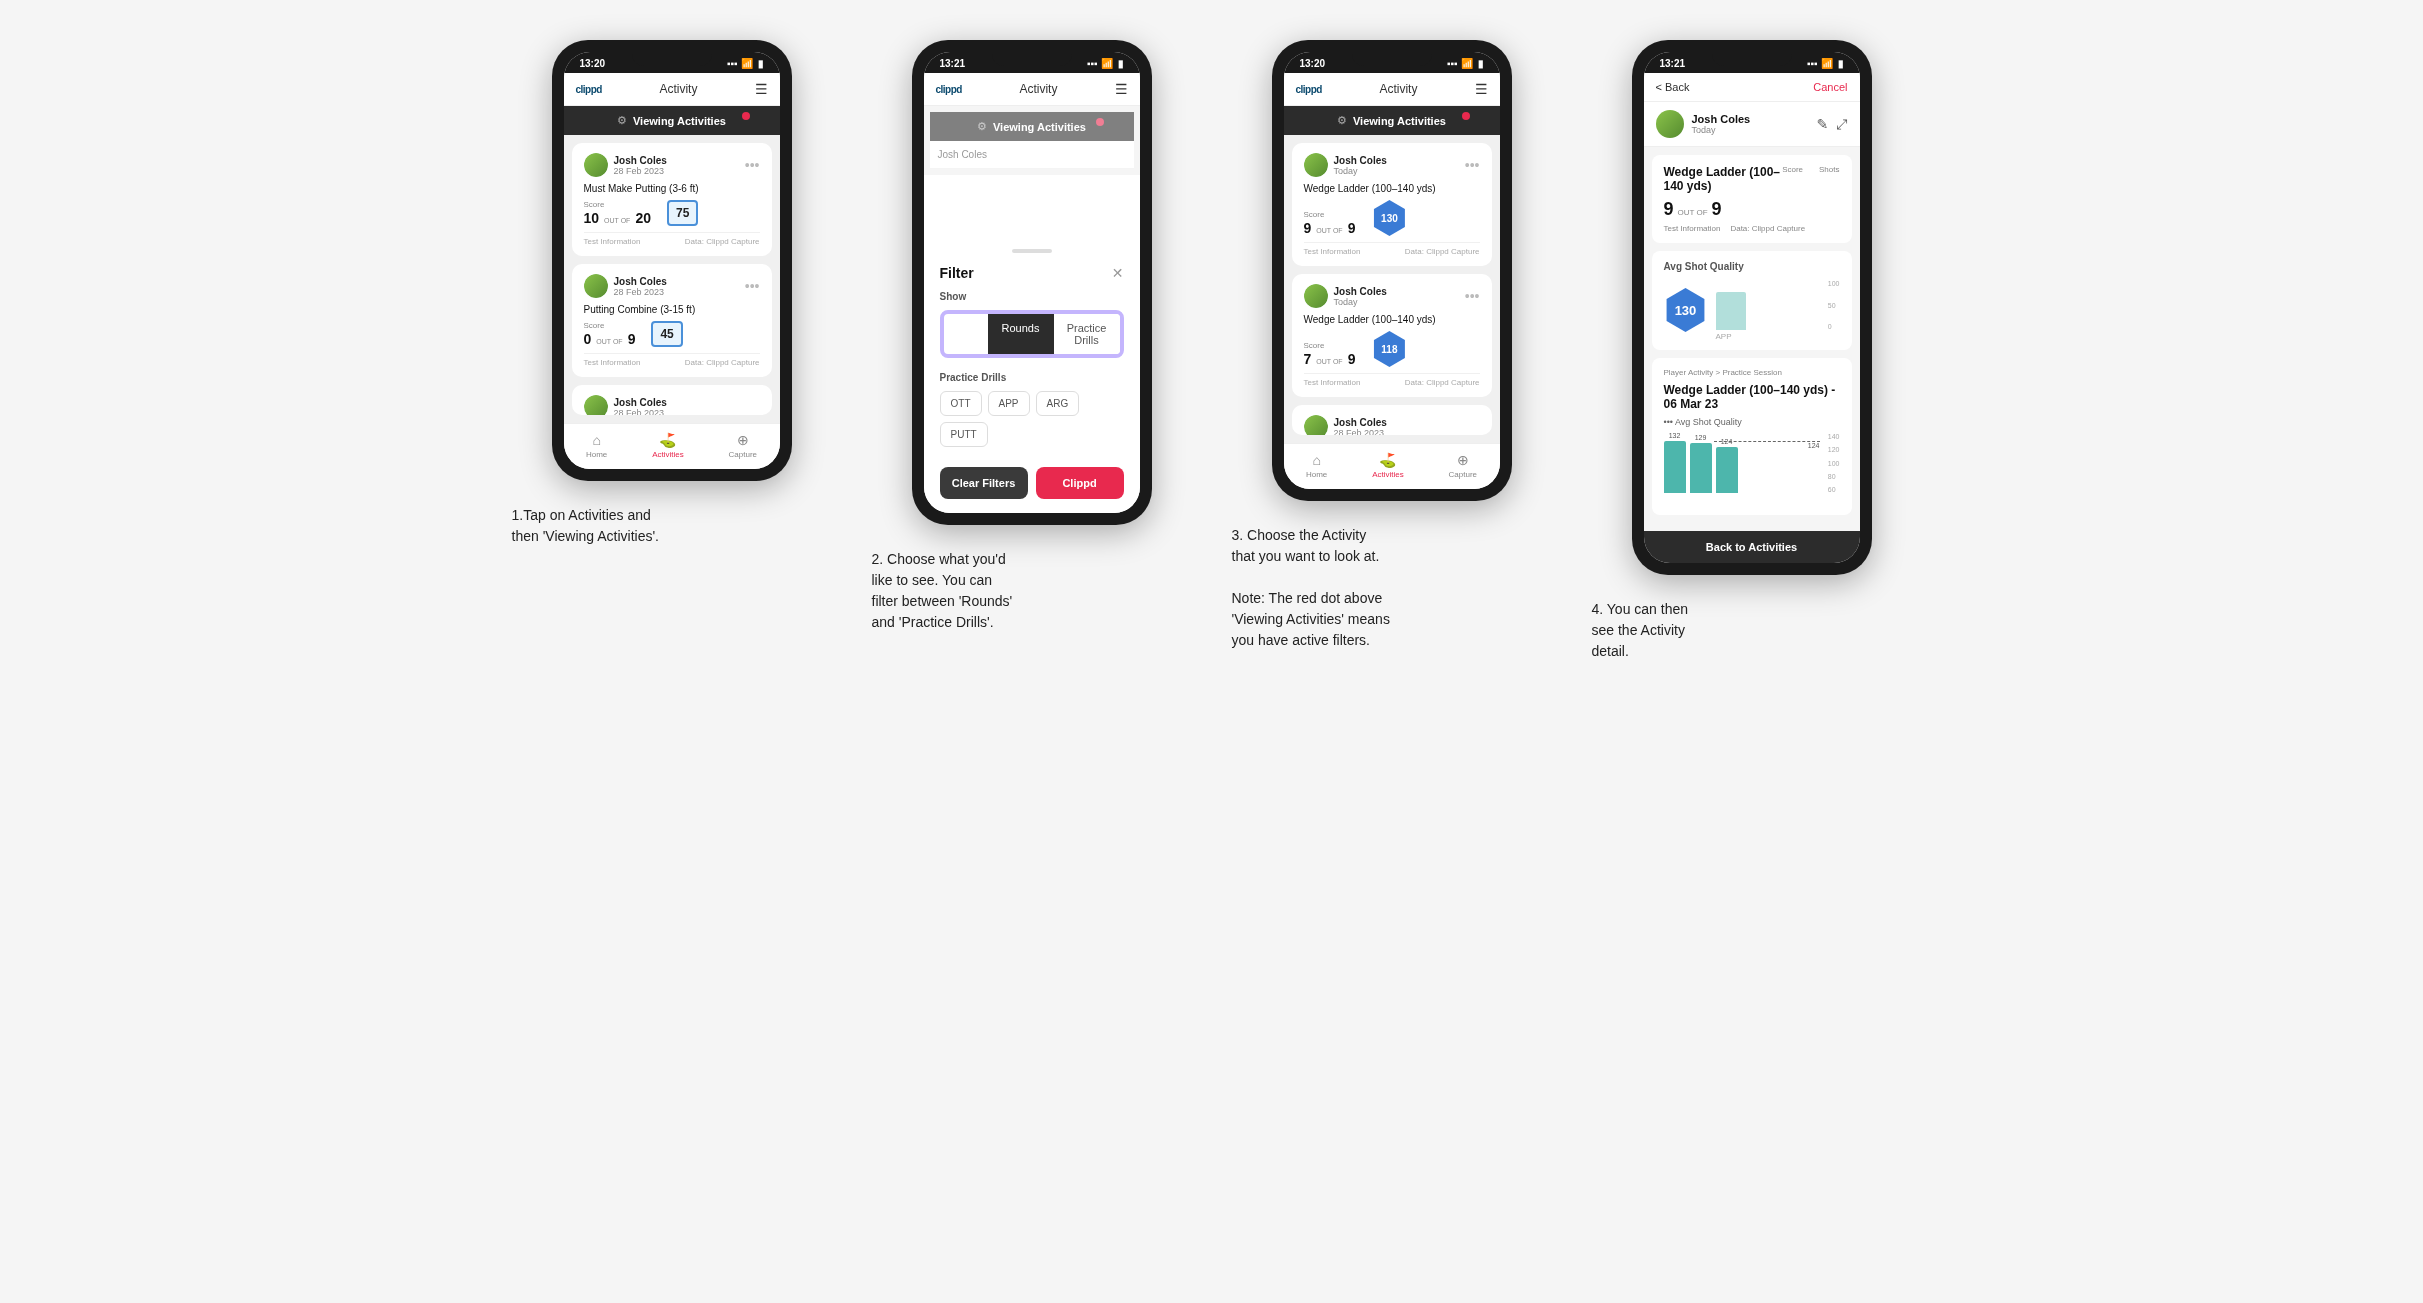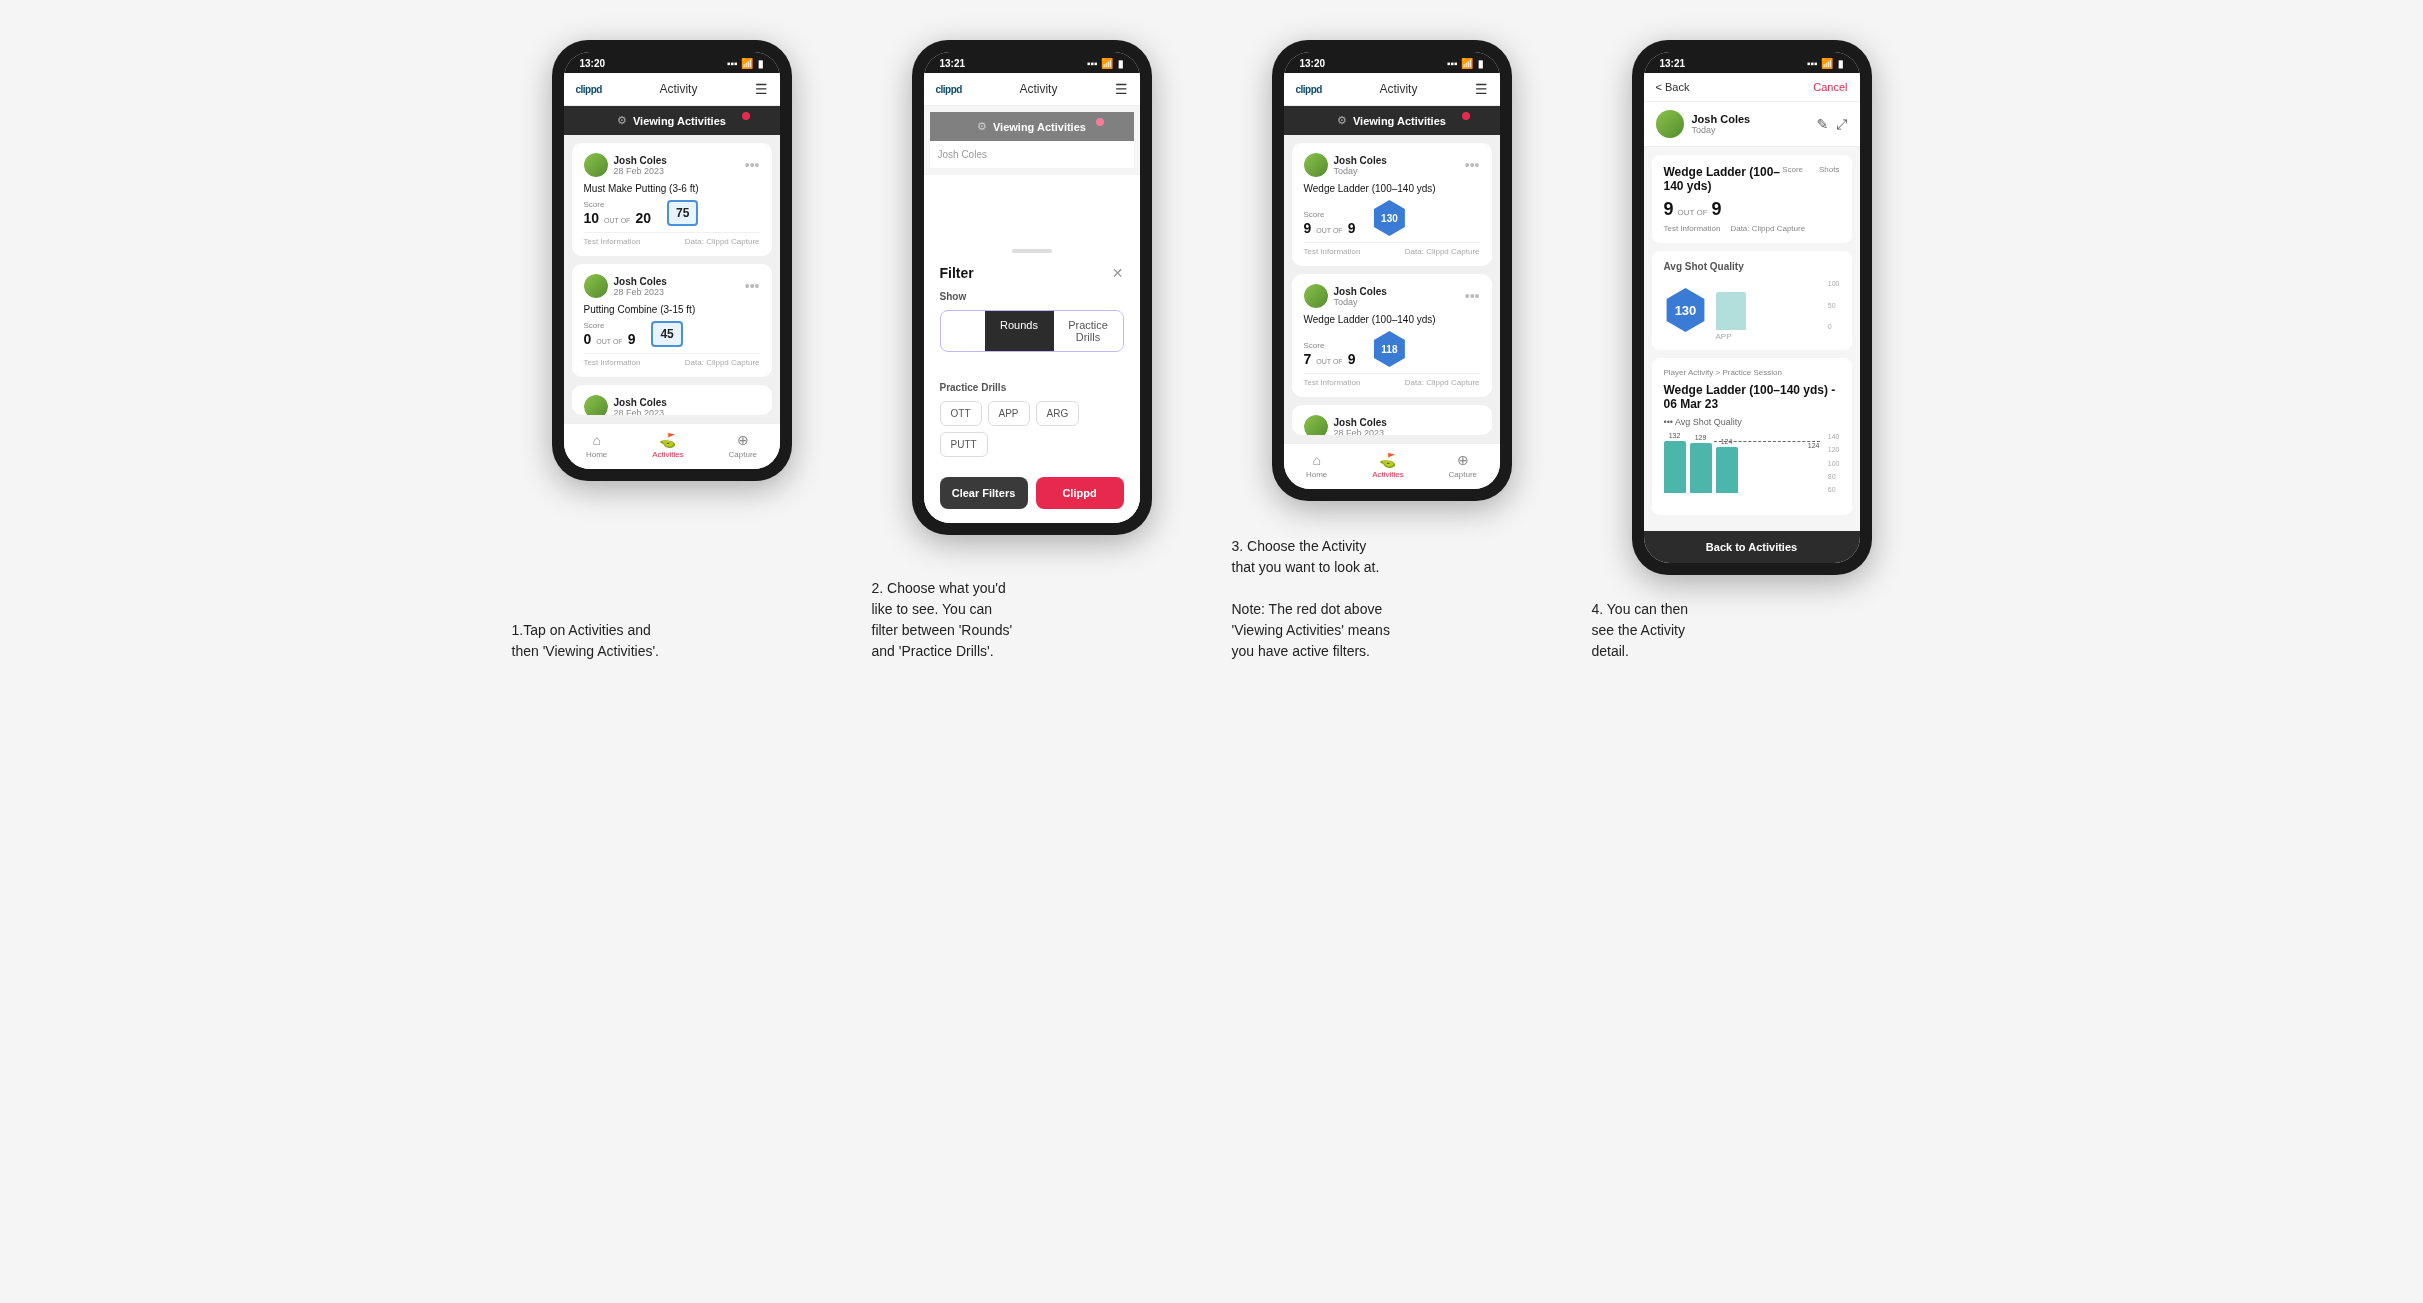--- a/index.html
+++ b/index.html
@@ -19,21 +19,20 @@
       width: 100%;
       justify-content: center;
     }
     .step-col {
       display: flex;
       flex-direction: column;
       align-items: center;
       gap: 24px;
       flex: 1;
       max-width: 320px;
-      justify-content: space-between;
     }
     
     .phone {
       width: 240px;
       background: #1a1a1a;
       border-radius: 36px;
       padding: 12px;
       box-shadow: 0 8px 32px rgba(0,0,0,0.3);
       position: relative;
     }
@@ -297,24 +296,24 @@
       font-size: 14px;
     }
     .section-label {
       font-size: 10px;
       font-weight: 600;
       color: #555;
       margin-bottom: 8px;
     }
     .toggle-group {
       display: flex;
-      border: 1px solid #c4b5fd;
+      border: 4px solid #c4b5fd;
       border-radius: 8px;
       overflow: hidden;
-      margin-bottom: 30px;
+      margin-bottom: 14px;
       padding-left: 44px;
     }
     .toggle-btn {
       flex: 1;
       padding: 8px;
       text-align: center;
       font-size: 11px;
       font-weight: 500;
       color: #555;
       background: #fff;

